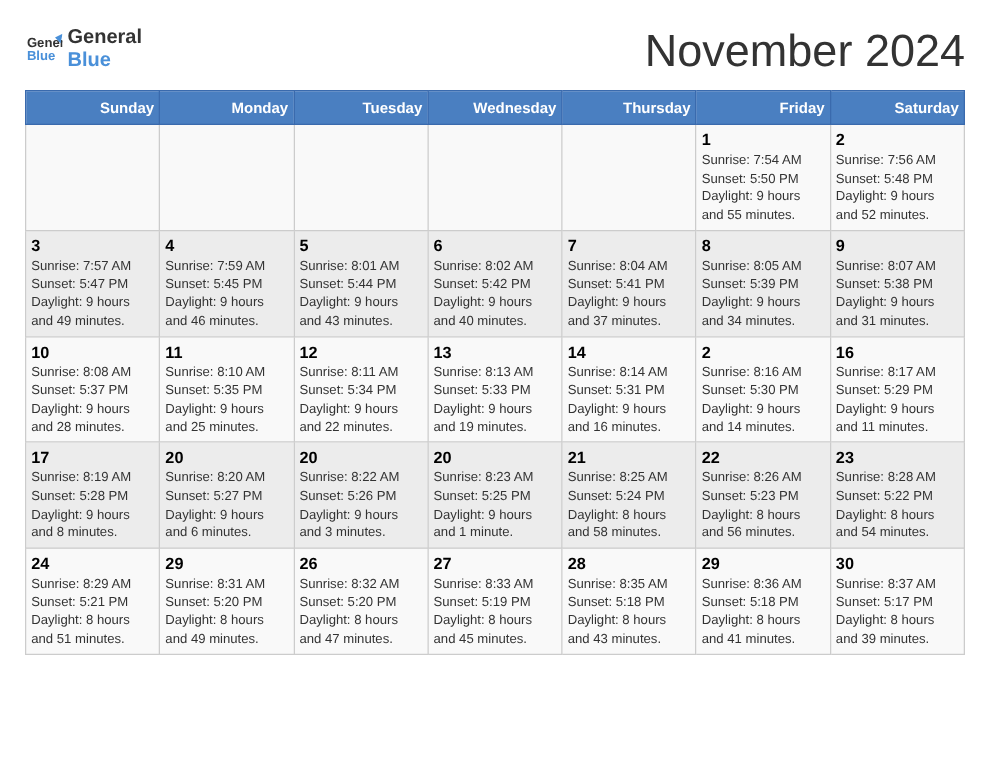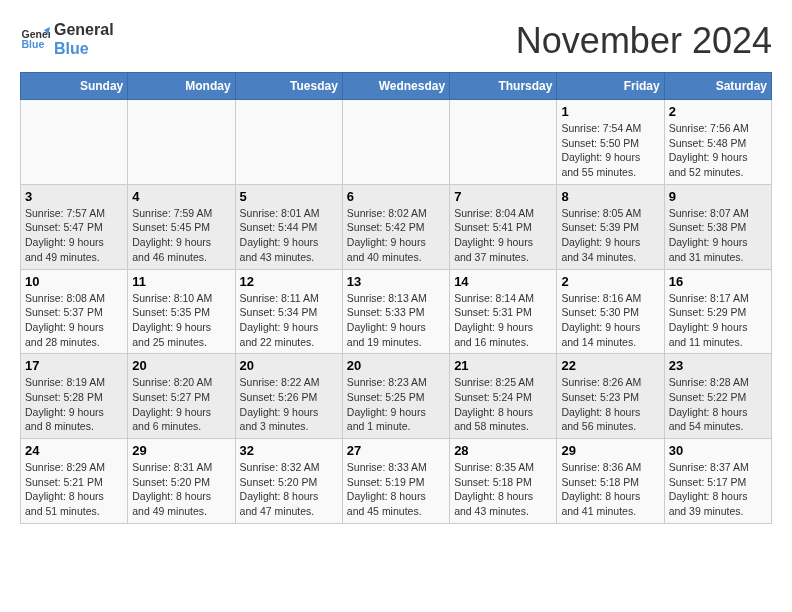--- a/index.html
+++ b/index.html
@@ -221,21 +221,21 @@
       <tr>
         <td>
           <span class="day-number">24</span>
           <div class="day-info">Sunrise: 8:29 AM<br>Sunset: 5:21 PM<br>Daylight: 8 hours and 51 minutes.</div>
         </td>
         <td>
           <span class="day-number">29</span>
           <div class="day-info">Sunrise: 8:31 AM<br>Sunset: 5:20 PM<br>Daylight: 8 hours and 49 minutes.</div>
         </td>
         <td>
-          <span class="day-number">32</span>
+          <span class="day-number">26</span>
           <div class="day-info">Sunrise: 8:32 AM<br>Sunset: 5:20 PM<br>Daylight: 8 hours and 47 minutes.</div>
         </td>
         <td>
           <span class="day-number">27</span>
           <div class="day-info">Sunrise: 8:33 AM<br>Sunset: 5:19 PM<br>Daylight: 8 hours and 45 minutes.</div>
         </td>
         <td>
           <span class="day-number">28</span>
           <div class="day-info">Sunrise: 8:35 AM<br>Sunset: 5:18 PM<br>Daylight: 8 hours and 43 minutes.</div>
         </td>

